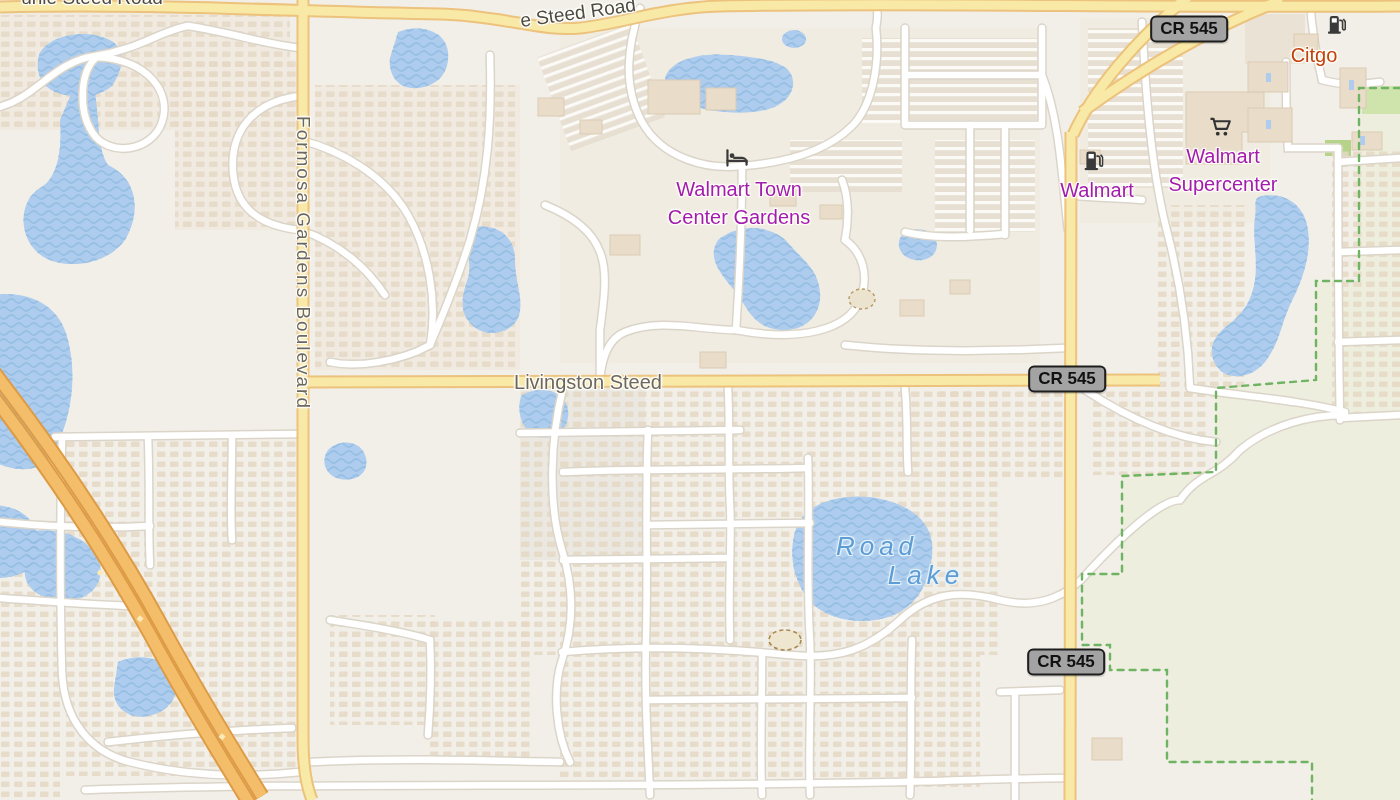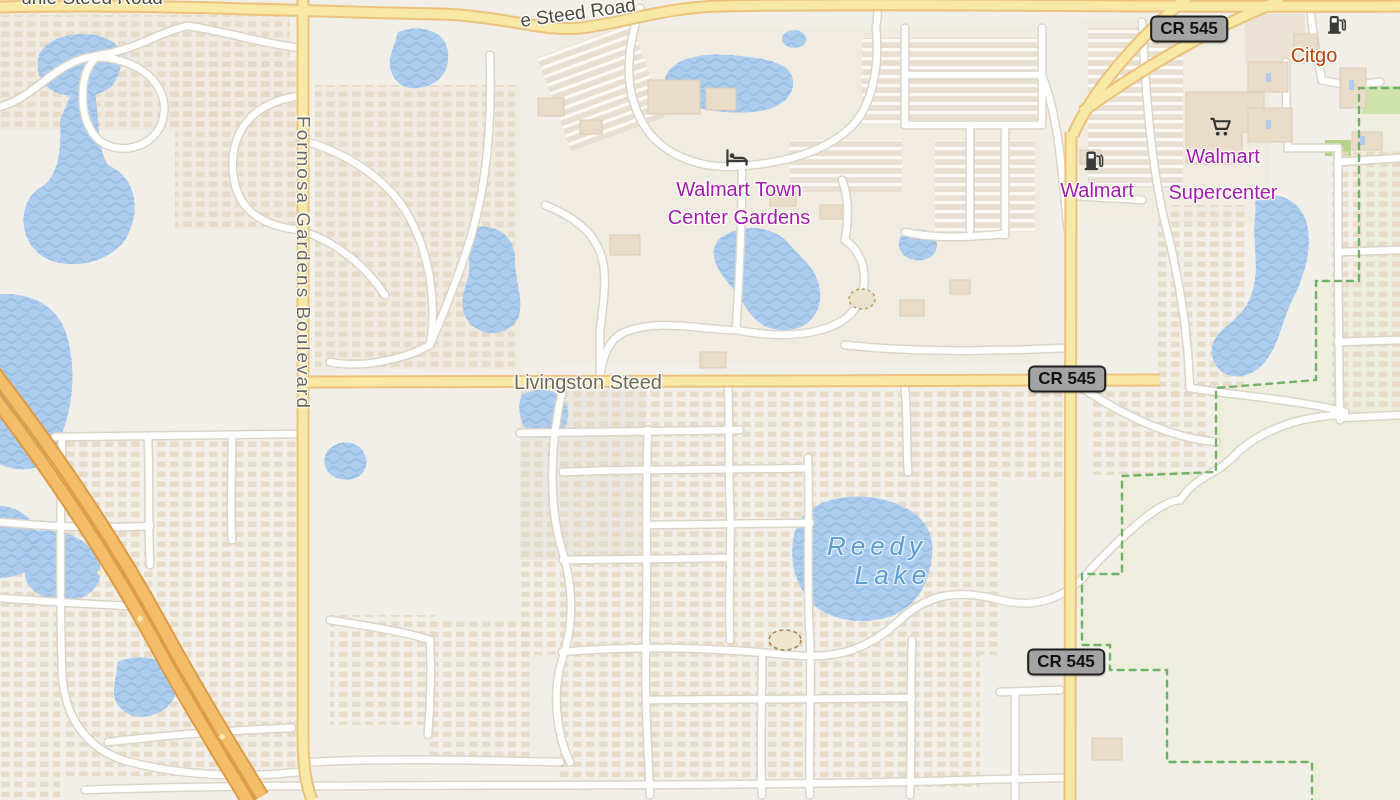--- a/index.html
+++ b/index.html
@@ -255,26 +255,26 @@
 <div class="lbl poi" style="left:1097px;top:190px;">Walmart</div>
 
 <span class="icon" style="left:1221px;top:127px;">
   <svg width="23" height="21" viewBox="0 0 24 22">
     <path d="M1 2.5h3.2L7 13h11.2l3-8H5.4" fill="none" stroke="#333" stroke-width="2.2" stroke-linejoin="round"></path>
     <circle cx="8.6" cy="18" r="2" fill="#333"></circle>
     <circle cx="16.6" cy="18" r="2" fill="#333"></circle>
   </svg>
 </span>
 <div class="lbl poi" style="left:1223px;top:156px;">Walmart</div>
-<div class="lbl poi" style="left:1223px;top:192px;">Supercenter</div>
+<div class="lbl poi" style="left:1223px;top:184px;">Supercenter</div>
 
 <span class="icon" style="left:1337px;top:24px;">
   <svg width="18" height="20" viewBox="0 0 20 22">
     <path d="M2 20V4.5A2.5 2.5 0 0 1 4.5 2h5A2.5 2.5 0 0 1 12 4.5V20z" fill="#3a3a3a"></path>
     <rect x="4.2" y="4.6" width="5.6" height="4.8" fill="#fff"></rect>
     <path d="M1 20.5h12.2" stroke="#3a3a3a" stroke-width="2.4" stroke-linecap="round"></path>
     <path d="M12.5 7h1.7a2 2 0 0 1 2 2v7a1.5 1.5 0 0 0 3 0V8.4L17 5.5" fill="none" stroke="#3a3a3a" stroke-width="1.8"></path>
   </svg>
 </span>
 <div class="lbl poi" style="left:1282px;top:55px;color:#c2410c;margin-left:32px;">Citgo</div>
 
-<div class="lbl waterlbl" style="left:877px;top:546px;">Reedy</div>
-<div class="lbl waterlbl" style="left:893px;top:575px;">Lake</div>
+<div class="lbl waterlbl" style="left:877px;top:546px;">Road</div>
+<div class="lbl waterlbl" style="left:926px;top:575px;">Lake</div>
 
 </body></html>

